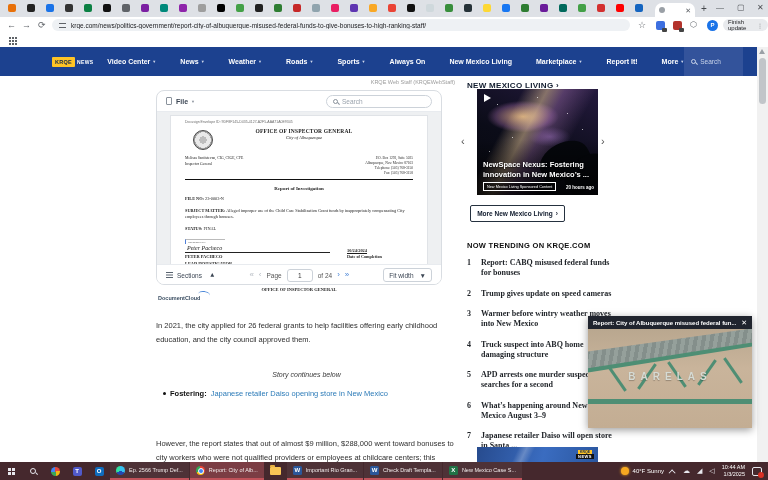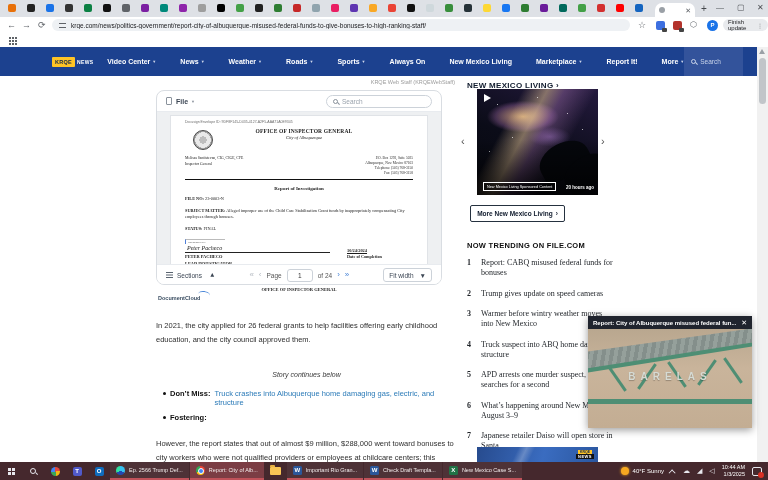--- a/index.html
+++ b/index.html
@@ -126,21 +126,21 @@
   #vt-shade { position:absolute; left:0; right:0; bottom:0; height:55px; background:linear-gradient(transparent, rgba(0,0,0,.78)); }
   #vt-play { position:absolute; left:7px; top:5px; width:0; height:0; border-left:7px solid #fff; border-top:4.5px solid transparent; border-bottom:4.5px solid transparent; }
   #vt-title { position:absolute; left:6px; right:4px; bottom:16px; color:#fff; font-size:7.5px; font-weight:bold; line-height:1.25; text-shadow:0 1px 2px rgba(0,0,0,.8); }
   #vt-badge { position:absolute; left:6px; bottom:4px; border:1px solid #fff; color:#fff; font-size:3.8px; padding:1.5px 3px; background:rgba(0,0,0,.25); }
   #vt-time { position:absolute; right:4px; bottom:5px; color:#fff; font-size:4.5px; font-weight:bold; }
   #more-btn { position:absolute; left:470px; top:205px; width:95px; height:17px; border:1px solid #25313f; border-radius:2px; background:#fff; display:flex; align-items:center; justify-content:center; gap:3px; font-size:6.5px; font-weight:bold; color:#101b2d; }
   #trend-title { position:absolute; left:467px; top:241px; font-size:7.5px; font-weight:bold; color:#0d0d0d; letter-spacing:.3px; }
   #trend-list { position:absolute; left:467px; top:258px; width:146px; }
   .trend-item { display:flex; gap:8px; margin-bottom:11px; font-family:"Liberation Serif",serif; }
   .trend-num { font-size:8px; font-weight:bold; color:#1d2126; width:6px; flex:none; }
-  .trend-txt { font-size:8px; font-weight:normal; color:#1d2126; line-height:1.22; }
+  .trend-txt { font-size:8px; font-weight:bold; color:#1d2126; line-height:1.22; }
   #sb-ad { position:absolute; left:477px; top:447px; width:121px; height:15px; overflow:hidden; background:linear-gradient(105deg,#274b8e 0%, #3a6cc0 55%, #2b57a0 100%); }
   #sb-ad .streak { position:absolute; left:10px; top:-4px; width:70px; height:30px; background:linear-gradient(115deg, transparent 40%, rgba(255,255,255,.25) 50%, transparent 60%); }
   #sb-ad .adlogo { position:absolute; right:4px; top:3px; display:flex; flex-direction:column; align-items:center; }
   #sb-ad .adlogo .l1 { background:#ffc425; color:#14284b; font-size:3.5px; font-weight:bold; padding:0 2px; }
   #sb-ad .adlogo .l2 { background:#111; color:#fff; font-size:4px; font-weight:bold; padding:0 2px; letter-spacing:.5px; }
 
   
   #player { position:absolute; left:588px; top:316px; width:164px; height:112px; box-shadow:0 2px 8px rgba(0,0,0,.4); z-index:30; }
   #ph { height:13px; background:#20242e; display:flex; align-items:center; padding:0 5px; gap:4px; }
   #ph .pt { color:#fff; font-size:6px; font-weight:bold; white-space:nowrap; overflow:hidden; text-overflow:ellipsis; flex:1; }
@@ -412,59 +412,56 @@
 </div>
 
 <div id="page2-strip">OFFICE OF INSPECTOR GENERAL</div>
 <div id="dc-brand">DocumentCloud</div>
 
 <div class="para" id="para1">In 2021, the city applied for 26 federal grants to help facilities offering early childhood education, and the city council approved them.</div>
 <div id="story-div">Story continues below</div>
 <div id="bullets">
 
 
-    <div class="bullet">
-      <span class="dot"></span>
-      <b>Don’t Miss:</b>
-      <a href="#">Truck crashes into Albuquerque home damaging gas, electric, and structure</a>
-    </div>
 
     <div class="bullet">
       <span class="dot"></span>
       <b>Fostering:</b>
+      <a href="#">Japanese retailer Daiso opening store in New Mexico</a>
     </div>
   </div>
 <div class="para" id="para2">However, the report states that out of almost $9 million, $288,000 went toward bonuses to city workers who were not qualified providers or employees at childcare centers; this included two</div>
 
 <div id="sb-title"><span>NEW MEXICO LIVING</span> <span>›</span></div>
 <div class="car-arrow" id="car-left">‹</div>
 <div class="car-arrow" id="car-right">›</div>
 
 <div id="video-thumb">
   <div class="band"></div>
   <div class="star" style="left:20px;top:15px"></div>
     <div class="star" style="left:60px;top:8px"></div>
   <div class="star" style="left:90px;top:24px"></div>
     <div class="star" style="left:35px;top:48px"></div>
   <div class="star" style="left:105px;top:40px"></div>
     <div class="star" style="left:12px;top:62px"></div>
   <div class="dish" id="dish1"></div>
   <div class="dish" id="dish2"></div>
   <div id="vt-shade"></div>
   <div id="vt-play"></div>
+  <div id="vt-title">NewSpace Nexus: Fostering innovation in New Mexico’s ...</div>
   <div id="vt-badge">New Mexico Living Sponsored Content</div>
   <div id="vt-time">20 hours ago</div>
 </div>
 
 <div id="more-btn">
   <span>More New Mexico Living</span>
     <span>›</span>
 </div>
 
-<div id="trend-title">NOW TRENDING ON FILE.COM</div>
+<div id="trend-title">NOW TRENDING ON KRQE.COM</div>
 <div id="trend-list">
 
     <div class="trend-item">
       <span class="trend-num">1</span>
       <span class="trend-txt">Report: CABQ misused federal funds for bonuses</span>
     </div>
 
     <div class="trend-item">
       <span class="trend-num">2</span>
       <span class="trend-txt">Trump gives update on speed cameras</span>

